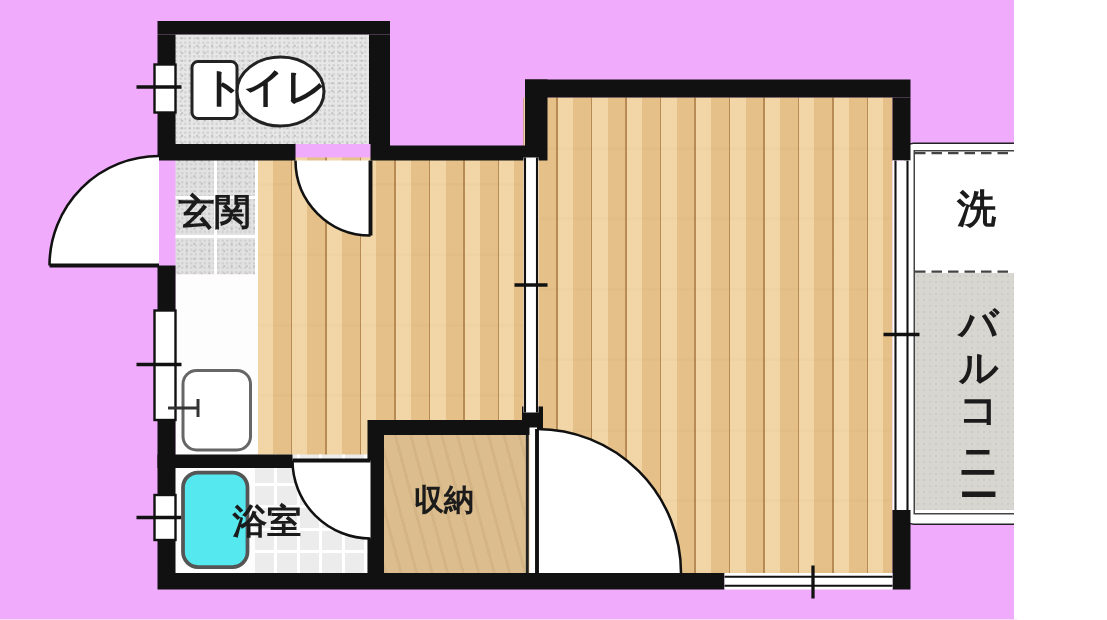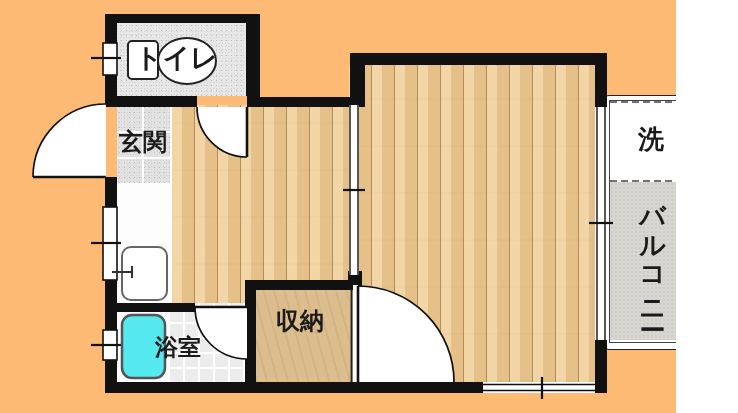--- a/index.html
+++ b/index.html
@@ -1,16 +1,16 @@
 <!DOCTYPE html>
 <html><head>
 <meta charset="utf-8">
 <style>
   html,body{margin:0;padding:0;background:#fff;}
-  .plan{position:relative;width:676px;height:413px;background:#fdba74;overflow:hidden;
+  .plan{position:relative;width:676px;height:413px;background:#f0abfc;overflow:hidden;
         font-family:"Liberation Sans", sans-serif;}
   .abs{position:absolute;}
   
   .speckle{background-color:#e7e7e7;
     background-image:radial-gradient(#bdbdbd 0.8px, transparent 0.9px),
                      radial-gradient(#d2d2d2 0.8px, transparent 0.9px);
     background-size:5px 5px,3px 3px;background-position:0 0,2px 1px;}
   .genkan-tile{background-color:#e2e2e2;
     background-image:
       repeating-linear-gradient(90deg, transparent 0 25.5px, #ffffff 25.5px 27.5px),
@@ -32,21 +32,21 @@
   .white-floor{background:#fdfdfd;}
   .balcony-gray{background-color:#d8d6d1;
     background-image:radial-gradient(rgba(0,0,0,.05) 0.8px, transparent 0.9px);
     background-size:4px 4px;}
   .wall{background:#111111;}
   
   .lbl{position:absolute;color:#1b1b1b;font-weight:600;line-height:1;white-space:nowrap;}
   .lbl-toilet{left:135px;top:45px;font-size:27px;}
   .lbl-genkan{left:119px;top:130px;font-size:24px;}
   .lbl-bath{left:155px;top:336px;font-size:23px;}
-  .lbl-closet{left:276px;top:309px;font-size:24px;}
+  .lbl-closet{left:276px;top:324px;font-size:20px;}
   .lbl-main{left:402px;top:198px;font-size:40px;}
   .lbl-sen{left:638px;top:126px;font-size:26px;}
   .lbl-balcony{left:640px;top:186px;font-size:26px;writing-mode:vertical-rl;letter-spacing:3px;}
   .overlay{position:absolute;left:0;top:0;pointer-events:none;}
 </style>
 </head>
 <body>
 
 <div class="plan">
 

